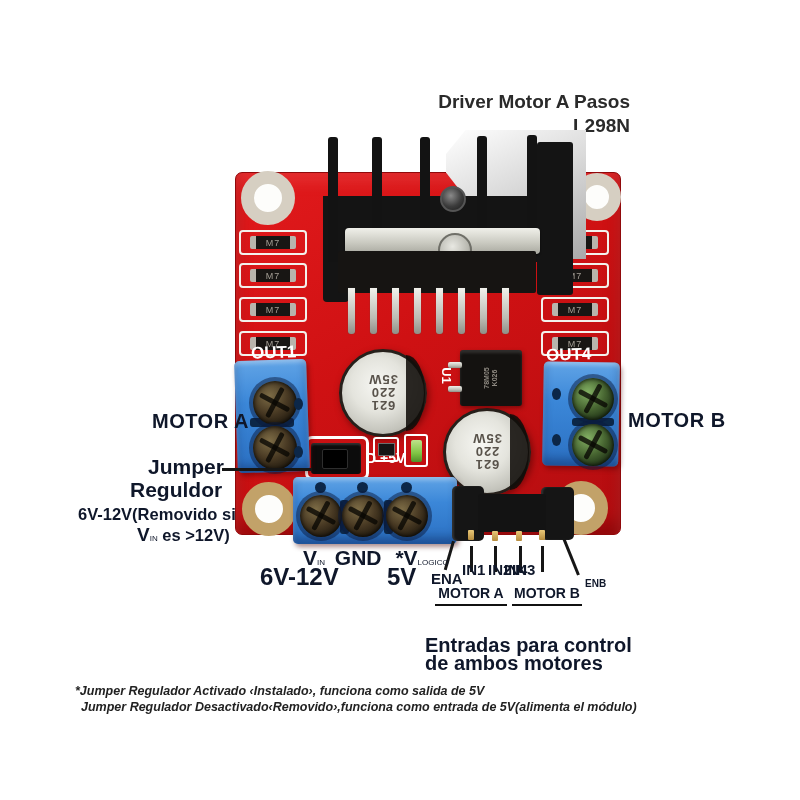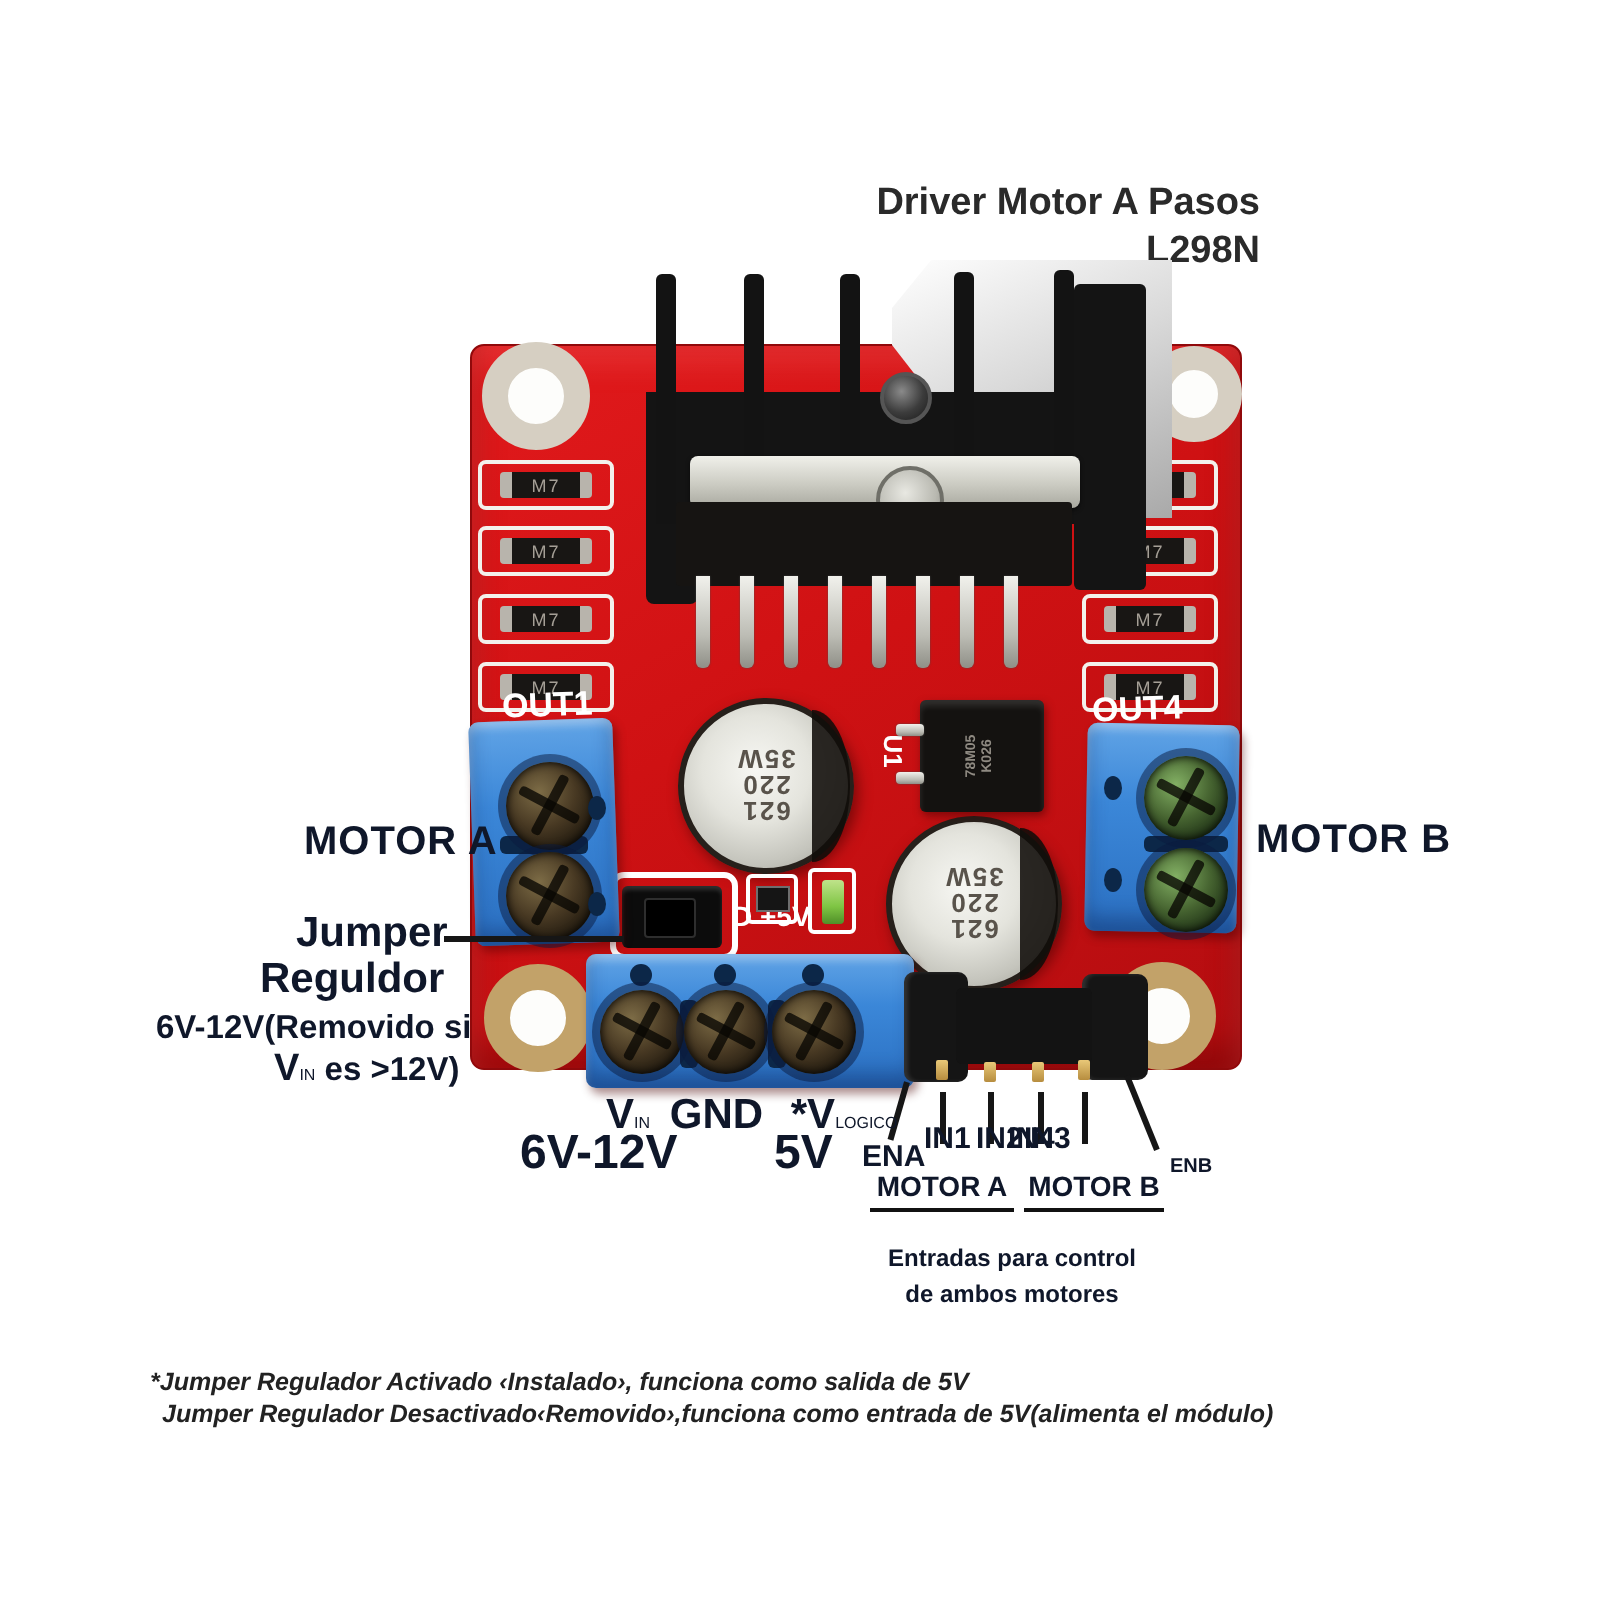--- a/index.html
+++ b/index.html
@@ -225,21 +225,21 @@
   <div class="abs lbl" style="left:260px;top:564px;font-size:24px;">6V-12V</div>
   <div class="abs lbl" style="left:387px;top:564px;font-size:24px;">5V</div>
   <div class="abs lbl" style="left:431px;top:571px;font-size:15px;">ENA</div>
   <div class="abs lbl" style="left:462px;top:562px;font-size:15px;">IN1</div>
   <div class="abs lbl" style="left:488px;top:562px;font-size:15px;">IN2</div>
   <div class="abs lbl" style="left:512px;top:562px;font-size:15px;">IN3</div>
   <div class="abs lbl" style="left:504px;top:562px;font-size:15px;">IN4</div>
   <div class="abs lbl" style="left:557px;top:579px;font-size:10px;margin-left:28px;">ENB</div>
   <div class="abs lbl" style="left:435px;top:586px;width:72px;text-align:center;font-size:14px;border-bottom:2.5px solid #111;padding-bottom:3px;">MOTOR A</div>
   <div class="abs lbl" style="left:512px;top:586px;width:70px;text-align:center;font-size:14px;border-bottom:2.5px solid #111;padding-bottom:3px;">MOTOR B</div>
-  <div class="abs lbl" style="left:425px;top:620px;width:162px;text-align:center;font-size:12px;line-height:18px;">
+  <div class="abs lbl" style="left:425px;top:636px;width:162px;text-align:center;font-size:20px;line-height:18px;">
     <div>Entradas para control</div>
     <div>de ambos motores</div>
   </div>
 
   <div class="abs ftn" style="left:75px;top:684px;">*Jumper Regulador Activado ‹Instalado›, funciona como salida de 5V</div>
   <div class="abs ftn" style="left:81px;top:700px;">Jumper Regulador Desactivado‹Removido›,funciona como entrada de 5V(alimenta el módulo)</div>
 
 </div>
 
 </body></html>

